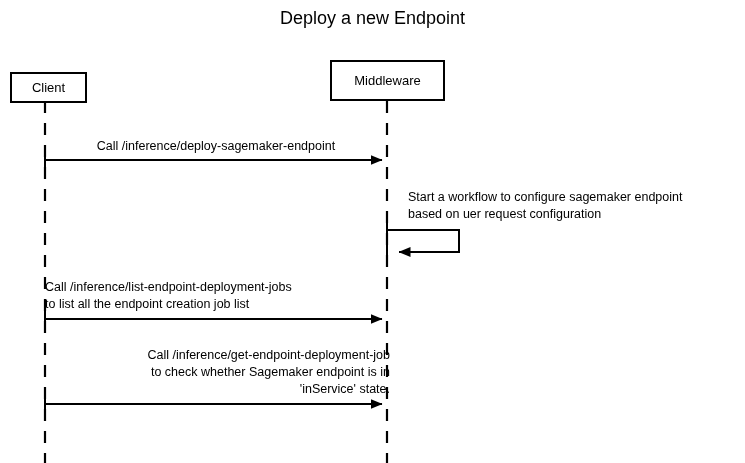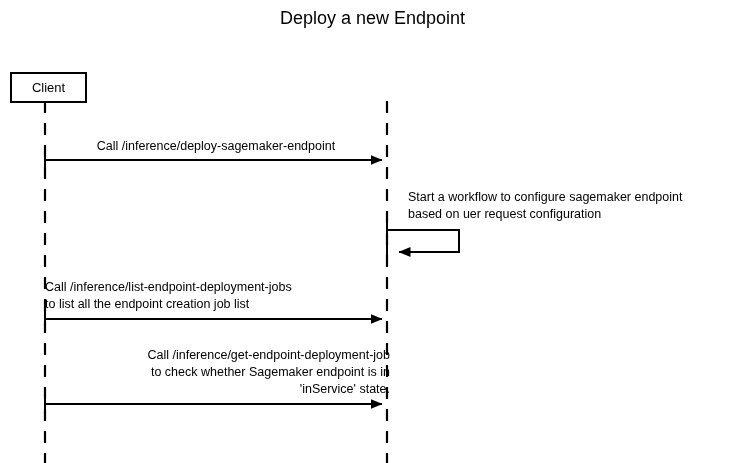--- a/index.html
+++ b/index.html
@@ -128,20 +128,23 @@
     <line x1="45" y1="404" x2="382" y2="404" stroke="#000000" stroke-width="2" marker-end="url(#arrow-solid)"></line>
     <line x1="45" y1="395" x2="45" y2="413" stroke="#000000" stroke-width="2"></line>
   </svg>
 
   <div class="diagram-title">Deploy a new Endpoint</div>
 
   <div class="participant-box" id="participant-client">
     <span class="participant-label">Client</span>
   </div>
 
+  <div class="participant-box" id="participant-middleware">
+    <span class="participant-label">Middleware</span>
+  </div>
 
   <div class="msg-label" id="msg-label-1">Start a workflow to configure sagemaker endpoint
 based on uer request configuration</div>
 
   <div class="msg-label" id="msg-label-0">Call /inference/deploy-sagemaker-endpoint</div>
 
   <div class="msg-label" id="msg-label-2">Call /inference/list-endpoint-deployment-jobs
 to list all the endpoint creation job list</div>
 
   <div class="msg-label" id="msg-label-3">Call /inference/get-endpoint-deployment-job

